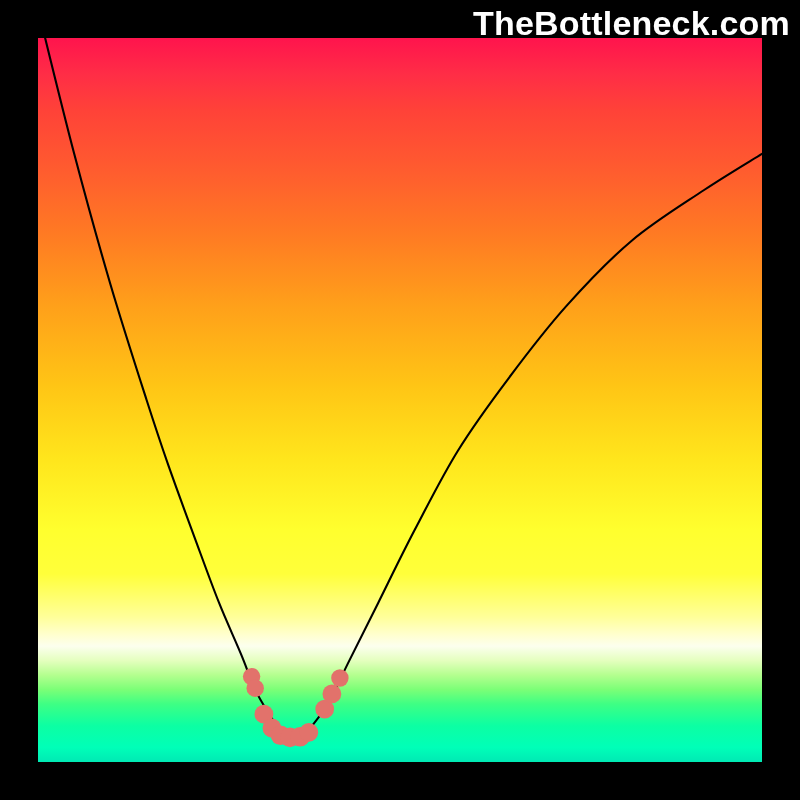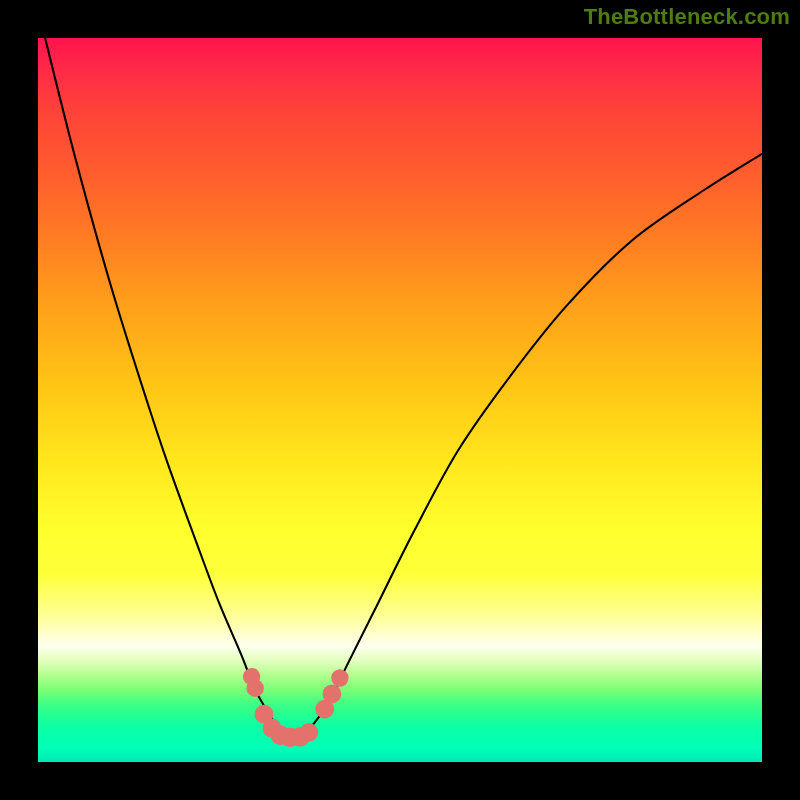--- a/index.html
+++ b/index.html
@@ -14,23 +14,23 @@
     position: relative;
     width: 800px;
     height: 800px;
     background: #000;
   }
   .watermark {
     position: absolute;
     top: 4px;
     right: 10px;
     font-family: Arial, Helvetica, sans-serif;
-    font-size: 22px;
+    font-size: 34px;
     font-weight: 600;
-    color: #4d7c0f;
+    color: #ffffff;
     letter-spacing: 0.2px;
     z-index: 20;
   }
   .plot {
     position: absolute;
     left: 38px;
     top: 38px;
     width: 724px;
     height: 724px;
     overflow: hidden;

